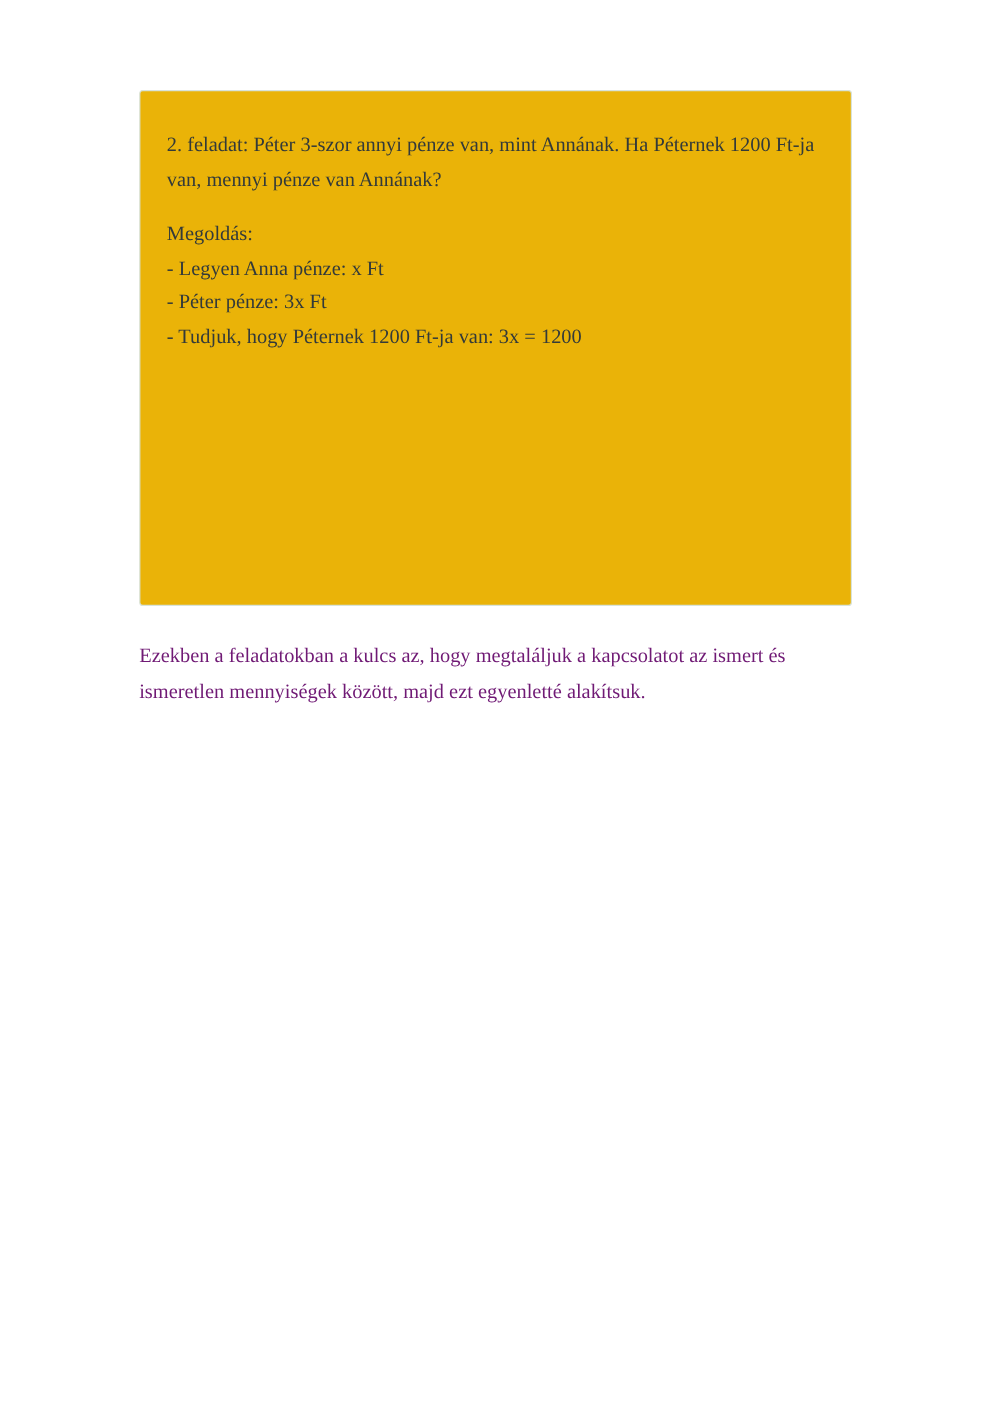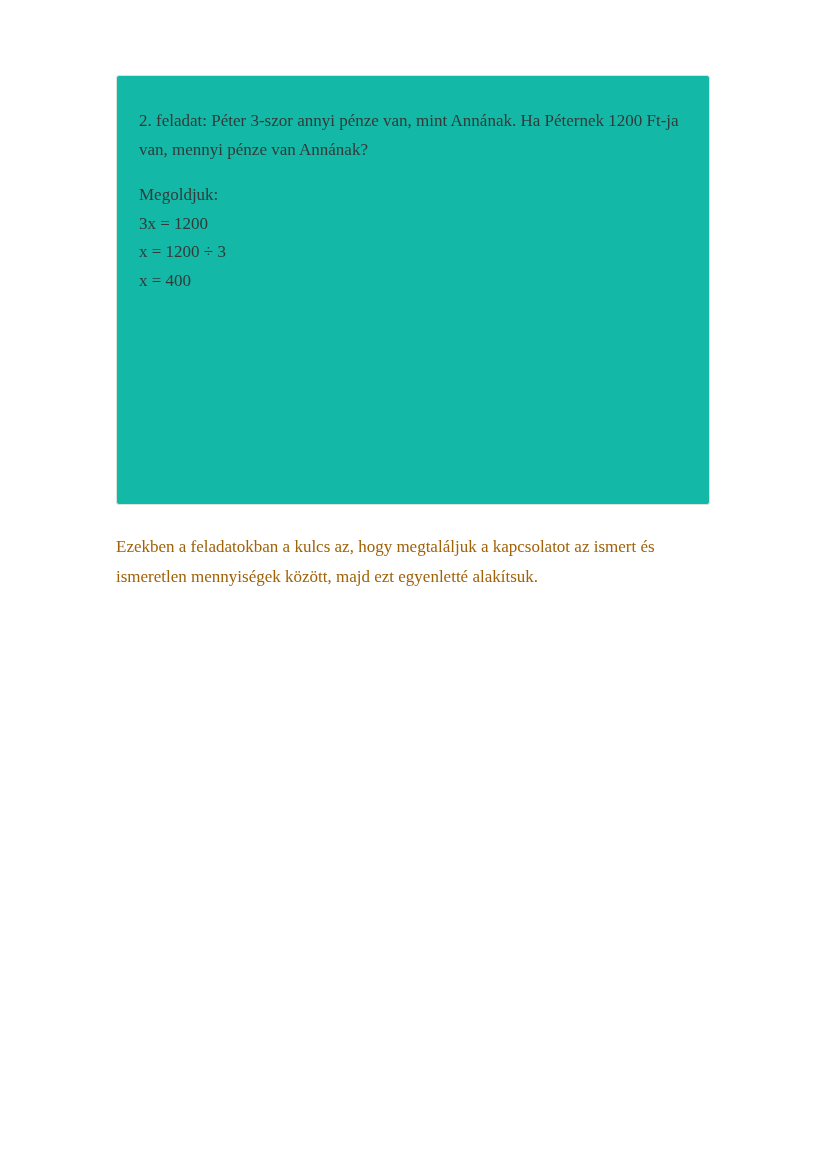--- a/index.html
+++ b/index.html
@@ -18,60 +18,60 @@
   .content-column {
     position: absolute;
     left: 116px;
     top: 75px;
     width: 594px;
   }
   .example-box {
     box-sizing: border-box;
     width: 594px;
     min-height: 430px;
-    background: #14b8a6;
+    background: #eab308;
     border: 1px solid #d8e3da;
     border-radius: 3px;
     padding: 31px 22px 34px 22px;
     color: #333a3a;
     font-size: 17px;
     line-height: 28.5px;
   }
   .example-box p {
     margin: 0 0 17px 0;
   }
   .example-box p:last-child {
     margin-bottom: 0;
   }
   .step-line {
     margin: 0;
   }
   .closing {
     margin: 27px 0 0 0;
     width: 594px;
-    color: #a16207;
+    color: #701a75;
     font-size: 17px;
     line-height: 29.5px;
   }
 </style>
 </head>
 <body>
 
 <div class="page">
   <div class="content-column">
 
     <div class="example-box">
       <p>2. feladat: Péter 3-szor annyi pénze van, mint Annának. Ha Péternek 1200 Ft-ja van, mennyi pénze van Annának?</p>
 
+      <p>
+        <span class="step-line" style="display:block">Megoldás:</span>
+        <span class="step-line" style="display:block">- Legyen Anna pénze: x Ft</span>
+        <span class="step-line" style="display:block">- Péter pénze: 3x Ft</span>
+        <span class="step-line" style="display:block">- Tudjuk, hogy Péternek 1200 Ft-ja van: 3x = 1200</span>
+      </p>
 
-      <p>
-        <span class="step-line" style="display:block">Megoldjuk:</span>
-        <span class="step-line" style="display:block">3x = 1200</span>
-        <span class="step-line" style="display:block">x = 1200 ÷ 3</span>
-        <span class="step-line" style="display:block">x = 400</span>
-      </p>
 
     </div>
 
     <p class="closing">Ezekben a feladatokban a kulcs az, hogy megtaláljuk a kapcsolatot az ismert és ismeretlen mennyiségek között, majd ezt egyenletté alakítsuk.</p>
 
   </div>
 </div>
 
 </body></html>

